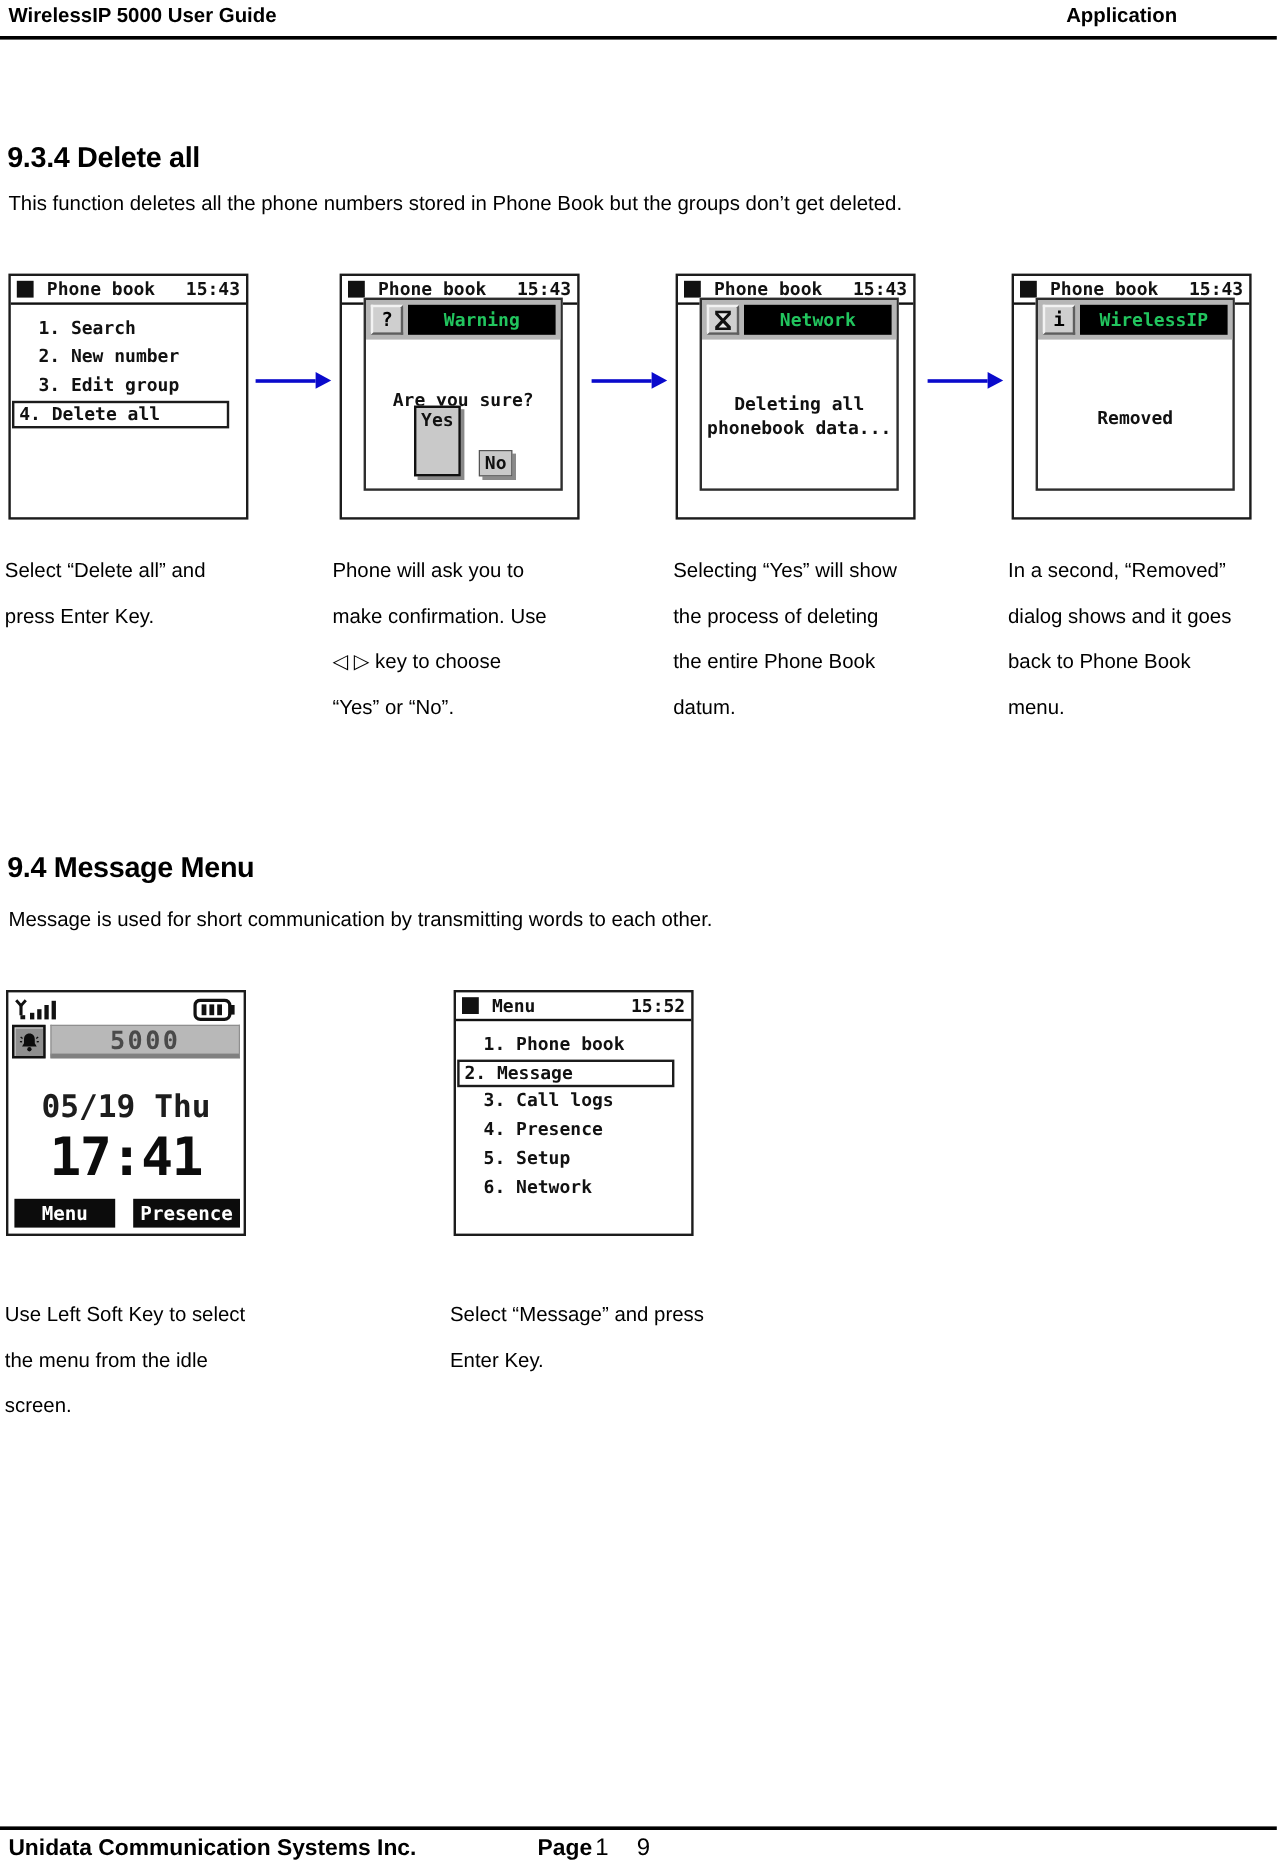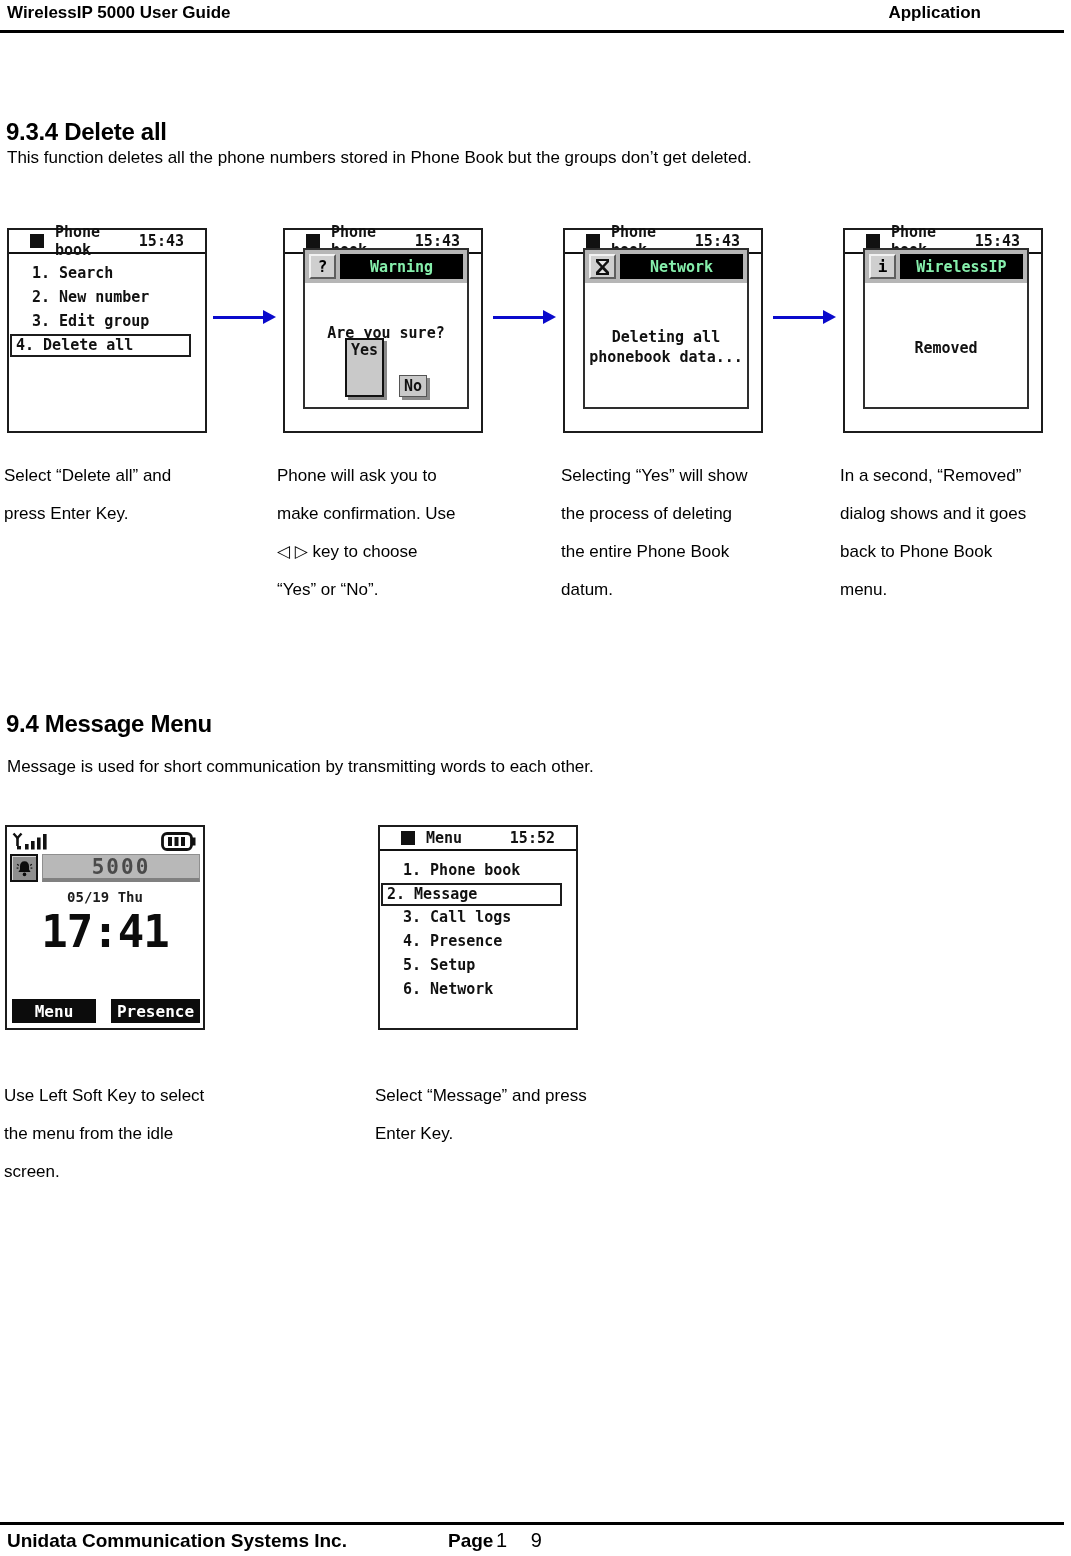--- a/index.html
+++ b/index.html
@@ -12,21 +12,21 @@
   
   .doc-header-left  { position:absolute; left:7px;  top:3px;  font-size:17px; font-weight:bold; }
   .doc-header-right { position:absolute; right:90px; top:3px; font-size:17px; font-weight:bold; }
   .rule { position:absolute; left:0; width:1064px; height:3px; background:#000; }
   .rule.top    { top:30px; }
   .rule.bottom { top:1522px; }
 
   .sec-heading { position:absolute; left:6px; font-size:24px; font-weight:bold; letter-spacing:-0.3px; }
   .sec-intro   { position:absolute; left:7px; font-size:17px; }
   #h-delete  { top:118px; }
-  #p-delete  { top:148px; }
+  #p-delete  { top:160px; }
   #h-message { top:710px; }
   #p-message { top:757px; }
 
   .cap { position:absolute; font-size:17px; line-height:38px; white-space:pre-line; width:268px; }
   #cap-d1 { left:4px;   top:457px; }
   #cap-d2 { left:277px; top:457px; }
   #cap-d3 { left:561px; top:457px; }
   #cap-d4 { left:840px; top:457px; }
   #cap-m1 { left:4px;   top:1077px; }
   #cap-m2 { left:375px; top:1077px; width:300px; }
@@ -49,21 +49,21 @@
     border:2px solid #1c1c1c;
     font-family:"DejaVu Sans Mono", monospace; font-weight:bold; color:#111;
   }
   .row1 { top:228px; }
   #scr-1 { left:7px; } #scr-2 { left:283px; } #scr-3 { left:563px; } #scr-4 { left:843px; }
   #scr-idle { left:5px;  top:825px; }
   #scr-menu { left:378px; top:825px; }
 
   .titlebar {
     height:24px; border-bottom:2px solid #111;
-    display:flex; align-items:center; padding:0 21px; font-size:15px;
+    display:flex; align-items:center; padding:0 5px; font-size:15px;
   }
   .tb-square { width:14px; height:14px; background:#111; margin-right:11px; flex:none; }
   .tb-time { margin-left:auto; }
 
   .menu { padding-top:8px; }
   .menu-item { height:24px; line-height:22px; padding-left:23px; font-size:15px; }
   .menu-item.selected {
     border:2px solid #1c1c1c; margin:0 14px 0 1px; padding-left:4px; line-height:19px; height:23px;
   }
 
@@ -74,21 +74,21 @@
   }
   .dlg-header { display:flex; gap:4px; background:#b6b6b6; padding:4px; }
   .dlg-icon {
     width:27px; height:25px; background:#cfcfcf; flex:none;
     border-top:2px solid #f2f2f2; border-left:2px solid #f2f2f2;
     border-right:2px solid #5e5e5e; border-bottom:2px solid #5e5e5e;
     display:flex; align-items:center; justify-content:center;
     font-size:16px; color:#000;
   }
   .dlg-title {
-    flex:1; height:25px; background:#000; color:#86efac;
+    flex:1; height:25px; background:#000; color:#22c55e;
     display:flex; align-items:center; justify-content:center; font-size:15px;
   }
   .dlg-body { position:absolute; left:0; right:0; top:33px; bottom:0; }
   .dlg-msg { position:absolute; width:100%; text-align:center; font-size:15px; line-height:20px; white-space:pre-line; }
   .msg-warning { top:40px; }
   .msg-waiting { top:44px; }
   .msg-info    { top:55px; }
   .dlg-buttons { position:absolute; bottom:10px; width:100%; display:flex; justify-content:center; gap:15px; }
   .dlg-btn {
     background:#c9c9c9; font-family:inherit; font-weight:bold; font-size:15px;
@@ -103,21 +103,21 @@
   .bell-box {
     width:28px; height:28px; background:#8f8f8f; border:2px solid #111; flex:none;
     display:flex; align-items:center; justify-content:center;
     box-shadow:inset 1px 1px 0 #d8d8d8;
   }
   .num-bar {
     flex:1; background:#b8b8b8; border:1px solid #8f8f8f; border-bottom:4px solid #808080;
     display:flex; align-items:center; justify-content:center;
     font-size:21px; color:#4a4a4a; letter-spacing:2px;
   }
-  .idle-date { text-align:center; margin-top:7px; font-size:14px; color:#1d1d1d; }
+  .idle-date { text-align:center; margin-top:26px; font-size:26px; color:#1d1d1d; }
   .idle-time { text-align:center; margin-top:1px; font-size:44px; letter-spacing:-1px; color:#0c0c0c; }
   .softkey {
     position:absolute; bottom:5px; height:24px; background:#0c0c0c; color:#fff;
     display:flex; align-items:center; justify-content:center; font-size:16px;
   }
   .softkey.left  { left:5px;  width:84px; }
   .softkey.right { right:3px; width:89px; }
 </style>
 </head>
 <body>

